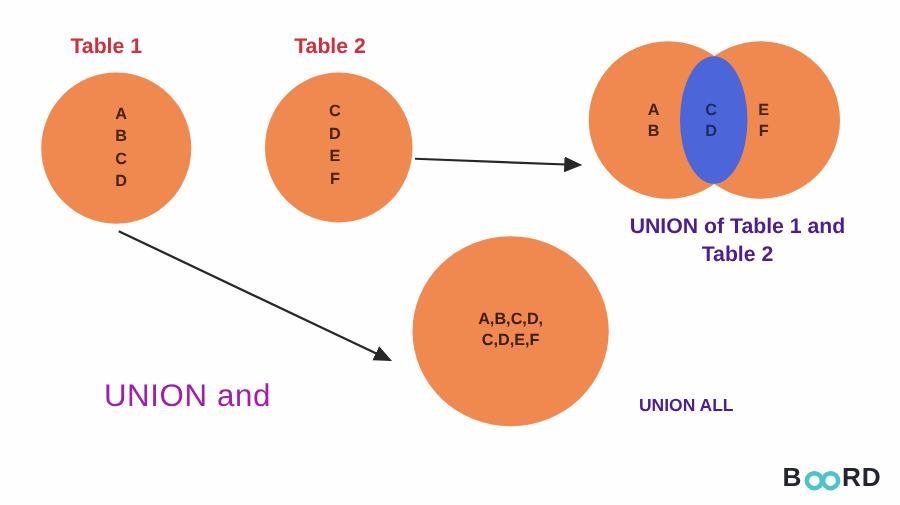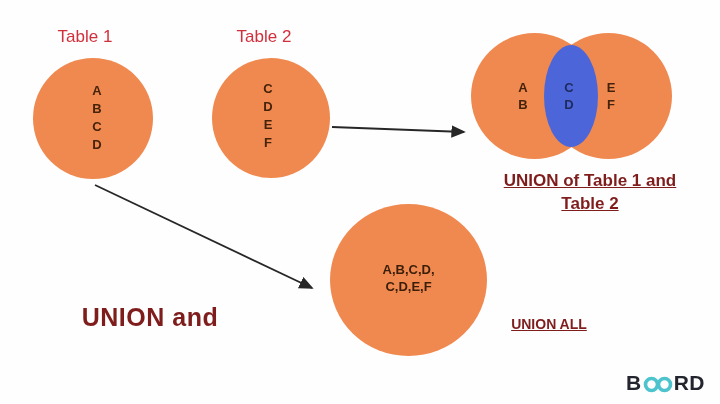--- a/index.html
+++ b/index.html
@@ -15,21 +15,21 @@
     background: #fefefe;
   }
   .circle {
     position: absolute;
     background: #F0894F;
     border-radius: 50%;
   }
   .table-label {
     position: absolute;
     color: #D22F3C;
-    font-weight: normal;
+    font-weight: bold;
     font-size: 17px;
     text-align: center;
   }
   .letter-stack {
     position: absolute;
     display: flex;
     flex-direction: column;
     align-items: center;
     color: #45230B;
     font-weight: bold;
@@ -50,57 +50,56 @@
     flex-direction: column;
     align-items: center;
     color: #45230B;
     font-weight: bold;
     font-size: 13px;
     line-height: 17px;
   }
   .venn-stack.navy { color: #1E2A5E; }
   .caption-red {
     position: absolute;
-    color: #7f1d1d;
+    color: #4c1d95;
     font-weight: bold;
     text-align: center;
-    text-decoration: underline;
   }
   .union-caption {
     left: 478px; top: 169px;
     width: 224px;
     font-size: 17px;
     line-height: 23px;
   }
   .union-all-caption {
     left: 488px; top: 316px;
     width: 122px;
     font-size: 14px;
   }
   .big-circle {
-    left: 330px; top: 204px;
+    left: 330px; top: 189px;
     width: 157px; height: 152px;
     display: flex;
     align-items: center;
     justify-content: center;
   }
   .big-circle-text {
     color: #3A1E08;
     font-weight: bold;
     font-size: 13px;
     line-height: 17px;
     text-align: center;
     transform: translateY(-2px);
   }
   .main-title {
     position: absolute;
     left: 6px; top: 296px;
     width: 288px;
-    color: #7f1d1d;
-    font-weight: bold;
+    color: #a21caf;
+    font-weight: normal;
     font-size: 25px;
     line-height: 42px;
     text-align: center;
     letter-spacing: 0.5px;
   }
   .arrows-layer {
     position: absolute;
     left: 0; top: 0;
     width: 720px; height: 404px;
     pointer-events: none;

